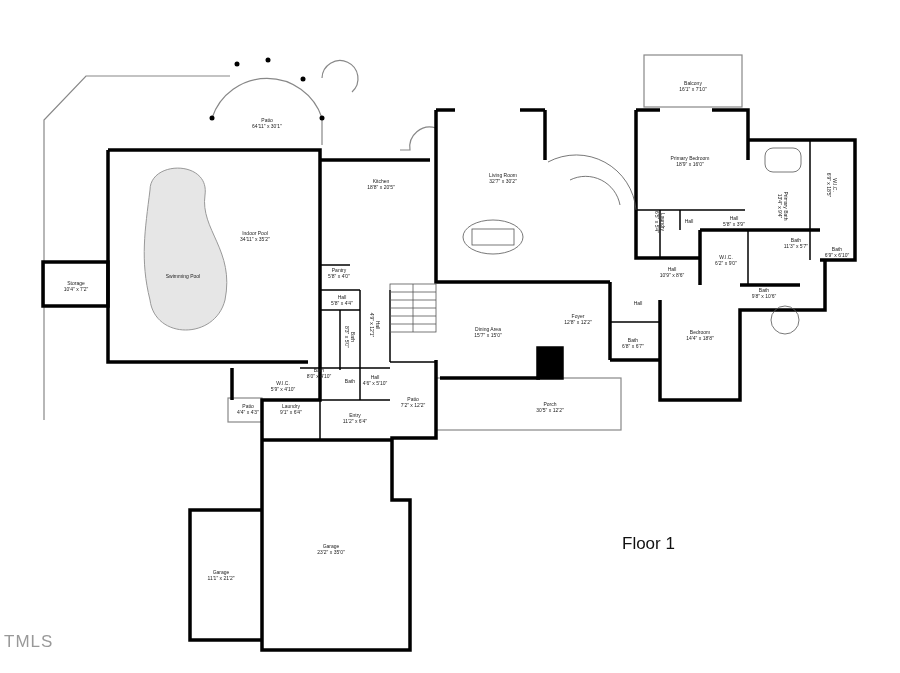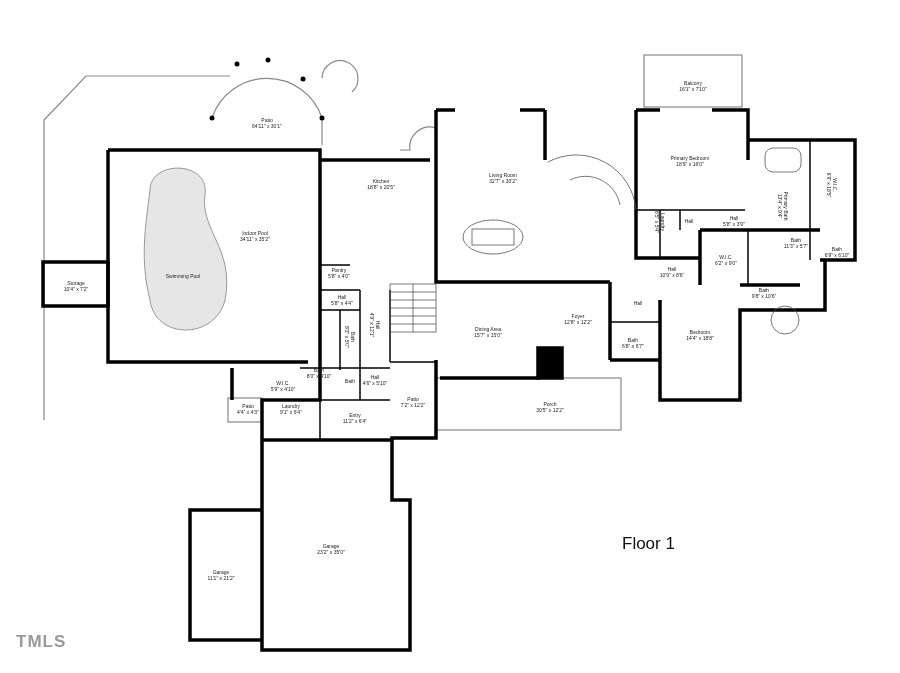--- a/index.html
+++ b/index.html
@@ -3,21 +3,21 @@
 <meta charset="utf-8">
 <style>
   html,body{margin:0;padding:0;background:#fff;}
   body{width:900px;height:673px;position:relative;overflow:hidden;font-family:"Liberation Sans",sans-serif;}
   svg{position:absolute;left:0;top:0;}
   .lbl{position:absolute;transform:translate(-50%,-50%);text-align:center;font-size:5px;line-height:6px;color:#222;white-space:nowrap;}
   .lbl .n{display:block;}
   .lbl .d{display:block;}
   .rot{transform:translate(-50%,-50%) rotate(90deg);}
   .floor-title{position:absolute;left:622px;top:534px;font-size:17px;color:#111;}
-  .wm{position:absolute;left:16px;top:632px;font-size:17px;color:#999;letter-spacing:1px;font-weight:700;text-align:center;}
+  .wm{position:absolute;left:4px;top:632px;font-size:17px;color:#999;letter-spacing:1px;font-weight:400;text-align:center;}
 </style>
 </head>
 <body>
 
 <svg width="900" height="673" viewBox="0 0 900 673">
 
   <g fill="none" stroke="#888" stroke-width="1.2">
     <polyline points="44,420 44,120 86,76 230,76"></polyline>
     <path d="M212,118 A58,58 0 0 1 322,118 L322,145"></path>
     <path d="M322,78 A18,18 0 1 1 352,92"></path>

